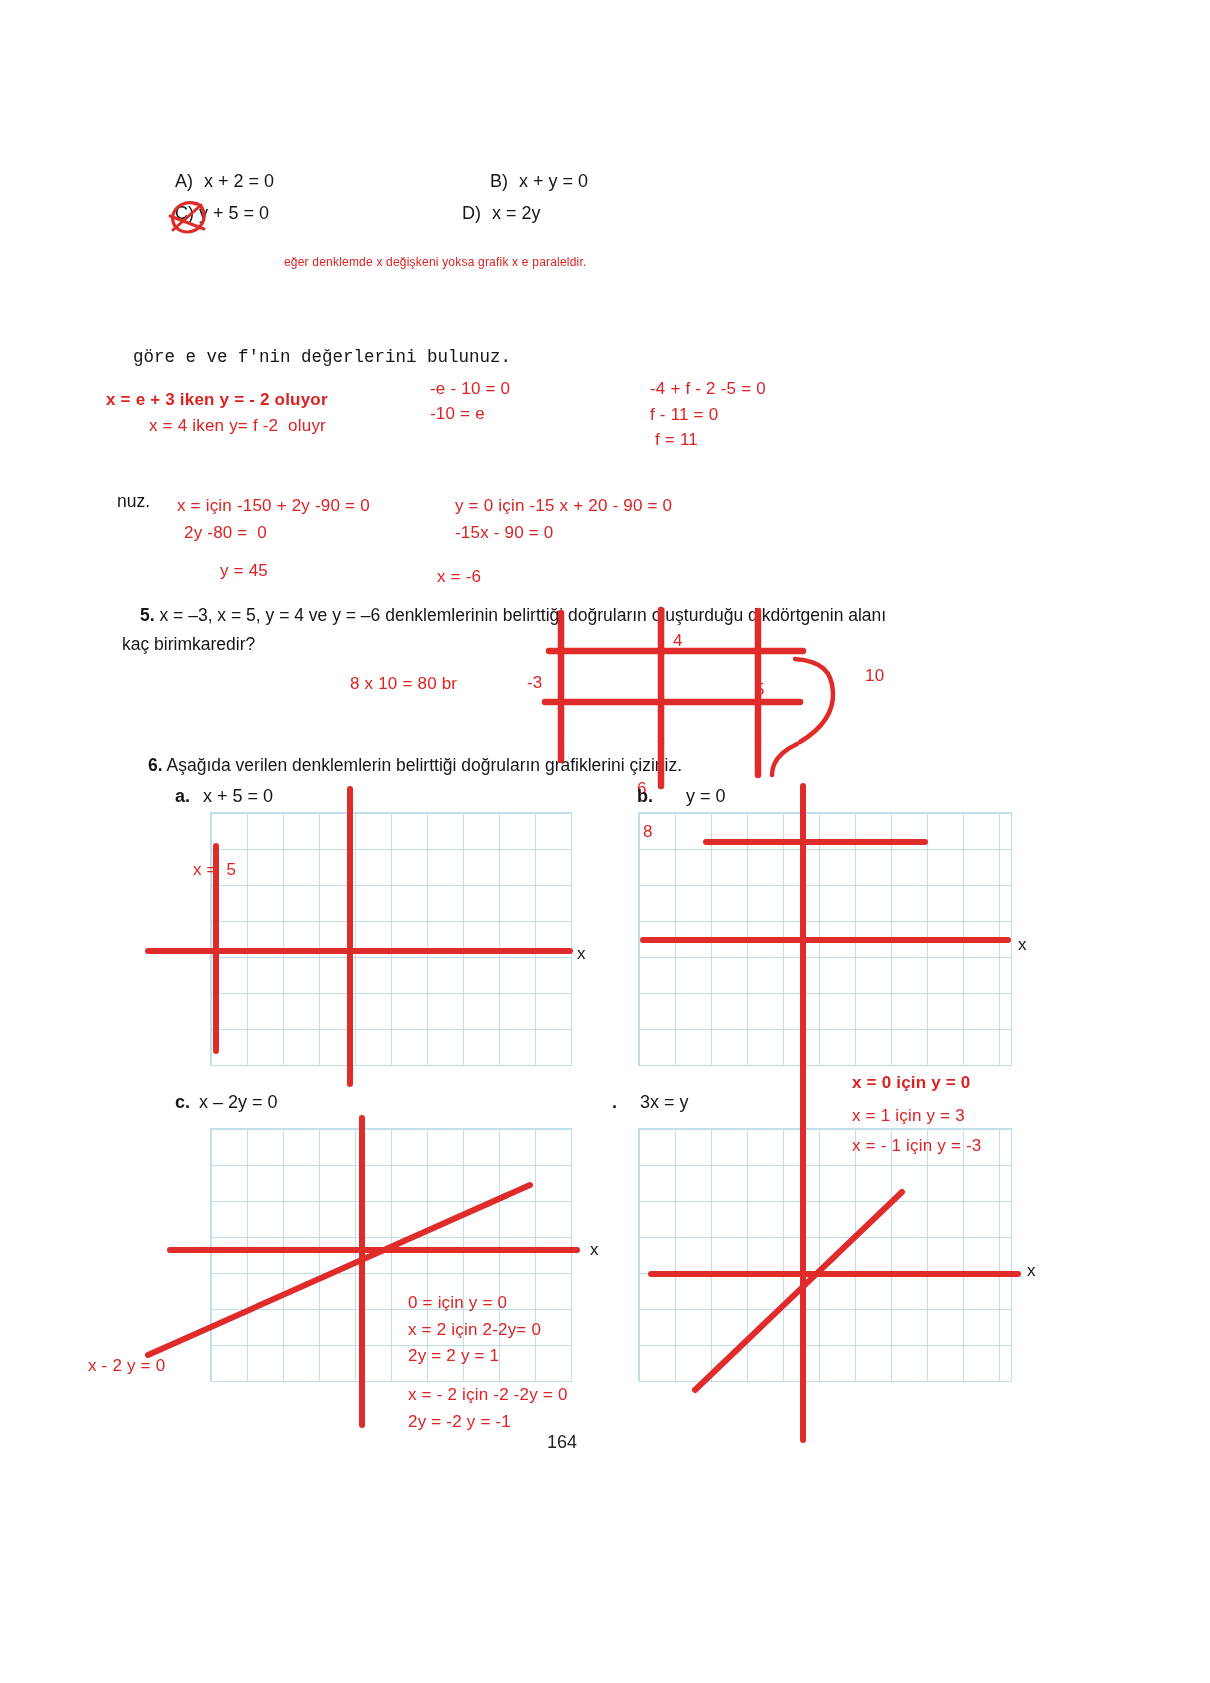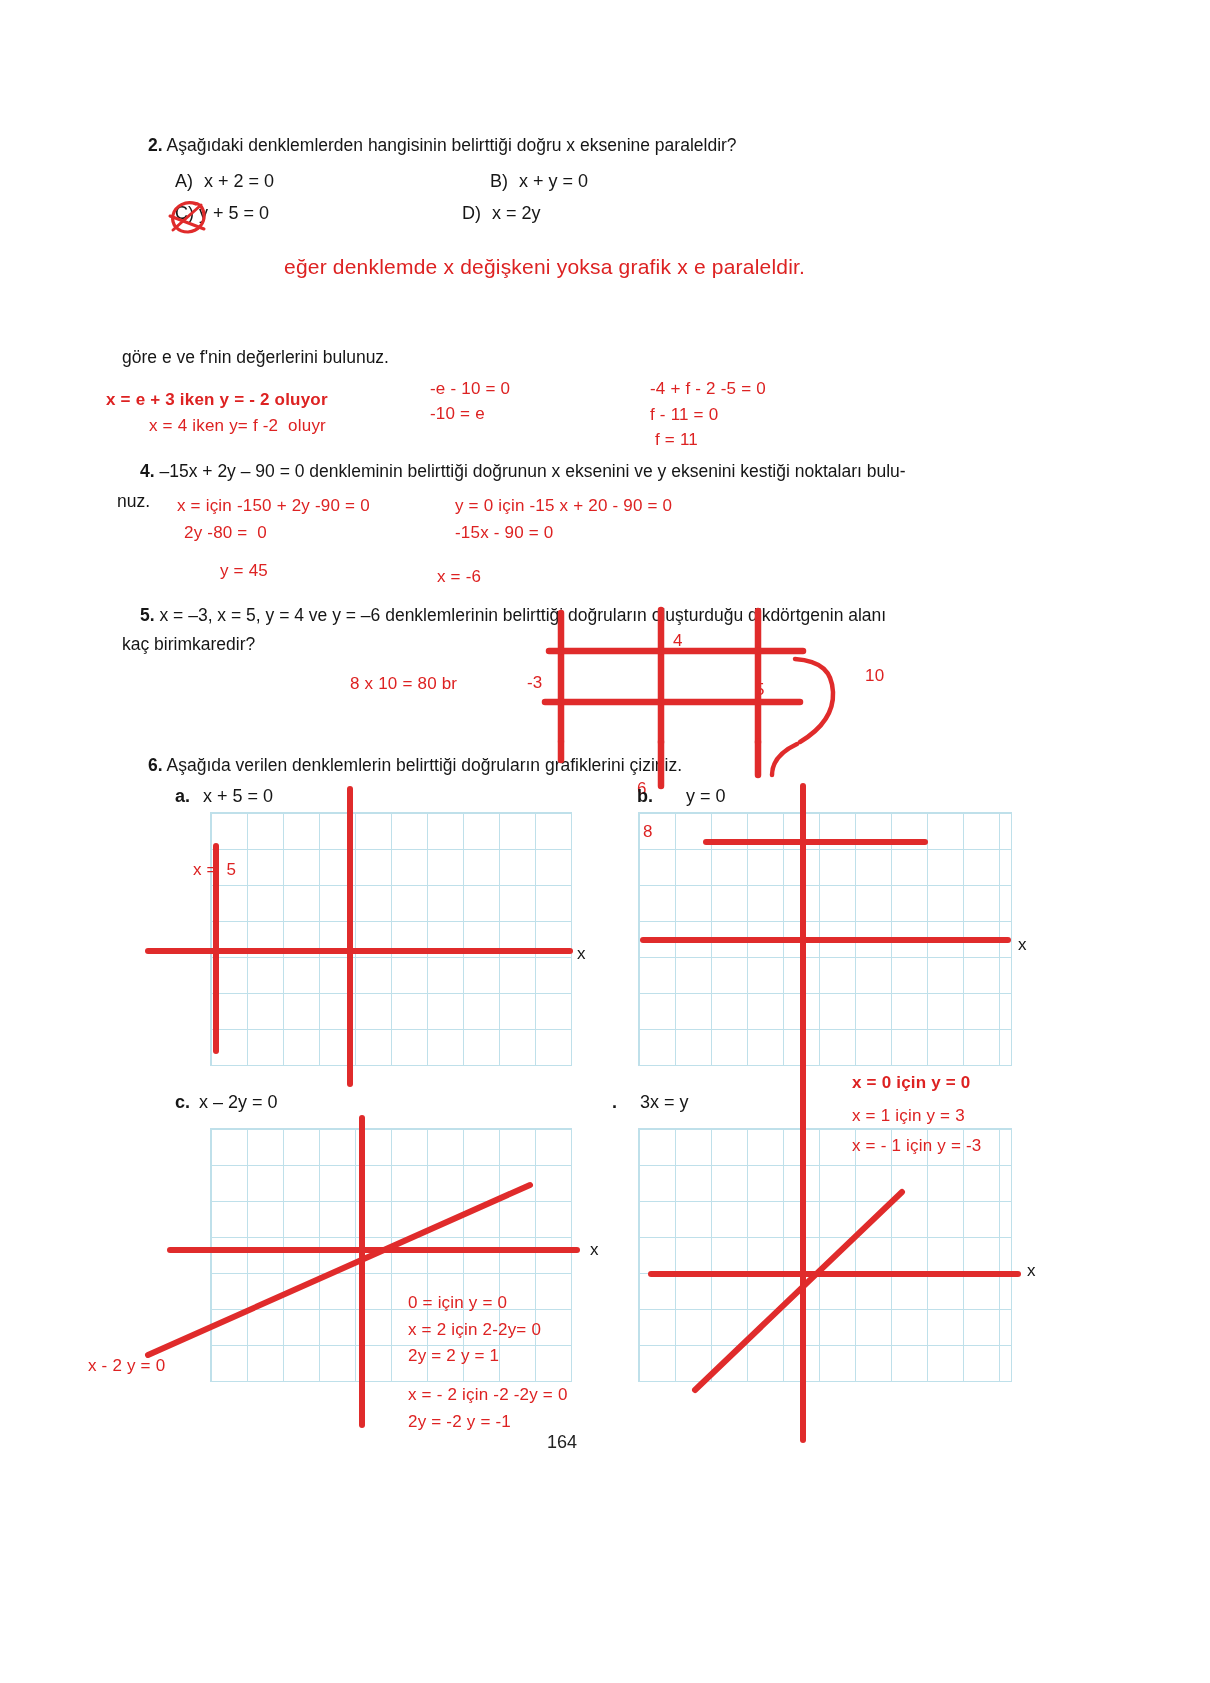--- a/index.html
+++ b/index.html
@@ -28,58 +28,50 @@
     background-color:#ffffff;
     border:1px solid #bfe0ea;
   }
   svg.overlay{position:absolute;left:0;top:0;width:1210px;height:1683px;pointer-events:none;}
 </style>
 </head>
 <body>
 
 <div class="page">
 
-  <div class="abs qtext" style="left:148px;top:133px;">
-    <span class="q-num">2.</span>
-    <span>Aşağıdaki denklemlerden hangisinin belirttiği doğru x eksenine paraleldir?</span>
-  </div>
 
   <div class="abs opt" style="left:175px;top:171px;">
     <span>A)</span>
     <span style="margin-left:6px">x + 2 = 0</span>
   </div>
   <div class="abs opt" style="left:490px;top:171px;">
     <span>B)</span>
     <span style="margin-left:6px">x + y = 0</span>
   </div>
   <div class="abs opt" style="left:175px;top:203px;">
     <span>C)</span>
     <span style="margin-left:0">y + 5 = 0</span>
   </div>
   <div class="abs opt" style="left:462px;top:203px;">
     <span>D)</span>
     <span style="margin-left:6px">x = 2y</span>
   </div>
 
-  <div class="abs hand" style="left:284px;top:255px;font-size:21px;">eğer denklemde x değişkeni yoksa grafik x e paraleldir.</div>
+  <div class="abs hand" style="left:284px;top:255px;font-size:12px;">eğer denklemde x değişkeni yoksa grafik x e paraleldir.</div>
 
-  <div class="abs qtext" style="left:122px;top:345px;">göre e ve f'nin değerlerini bulunuz.</div>
+  <div class="abs qtext" style="left:133px;top:345px;font-family:Liberation Mono, monospace;">göre e ve f'nin değerlerini bulunuz.</div>
 
   <div class="abs hand" style="left:106px;top:390px;font-weight:bold;">x = e + 3 iken y = - 2 oluyor</div>
   <div class="abs hand" style="left:106px;top:416px;margin-left:43px;">x = 4 iken y= f -2  oluyr</div>
   <div class="abs hand" style="left:430px;top:379px;">-e - 10 = 0</div>
   <div class="abs hand" style="left:430px;top:404px;">-10 = e</div>
   <div class="abs hand" style="left:650px;top:379px;">-4 + f - 2 -5 = 0</div>
   <div class="abs hand" style="left:650px;top:405px;">f - 11 = 0</div>
   <div class="abs hand" style="left:655px;top:430px;">f = 11</div>
 
-  <div class="abs qtext" style="left:140px;top:459px;width:950px;">
-    <span class="q-num">4.</span>
-    <span>–15x + 2y – 90 = 0 denkleminin belirttiği doğrunun x eksenini ve y eksenini kestiği noktaları bulu-</span>
-  </div>
   <div class="abs qtext" style="left:117px;top:489px;">nuz.</div>
 
   <div class="abs hand" style="left:177px;top:496px;">x = için -150 + 2y -90 = 0</div>
   <div class="abs hand" style="left:184px;top:523px;">2y -80 =  0</div>
   <div class="abs hand" style="left:220px;top:561px;">y = 45</div>
   <div class="abs hand" style="left:455px;top:496px;">y = 0 için -15 x + 20 - 90 = 0</div>
   <div class="abs hand" style="left:455px;top:523px;">-15x - 90 = 0</div>
   <div class="abs hand" style="left:437px;top:567px;">x = -6</div>
 
   <div class="abs qtext" style="left:140px;top:603px;width:960px;">

